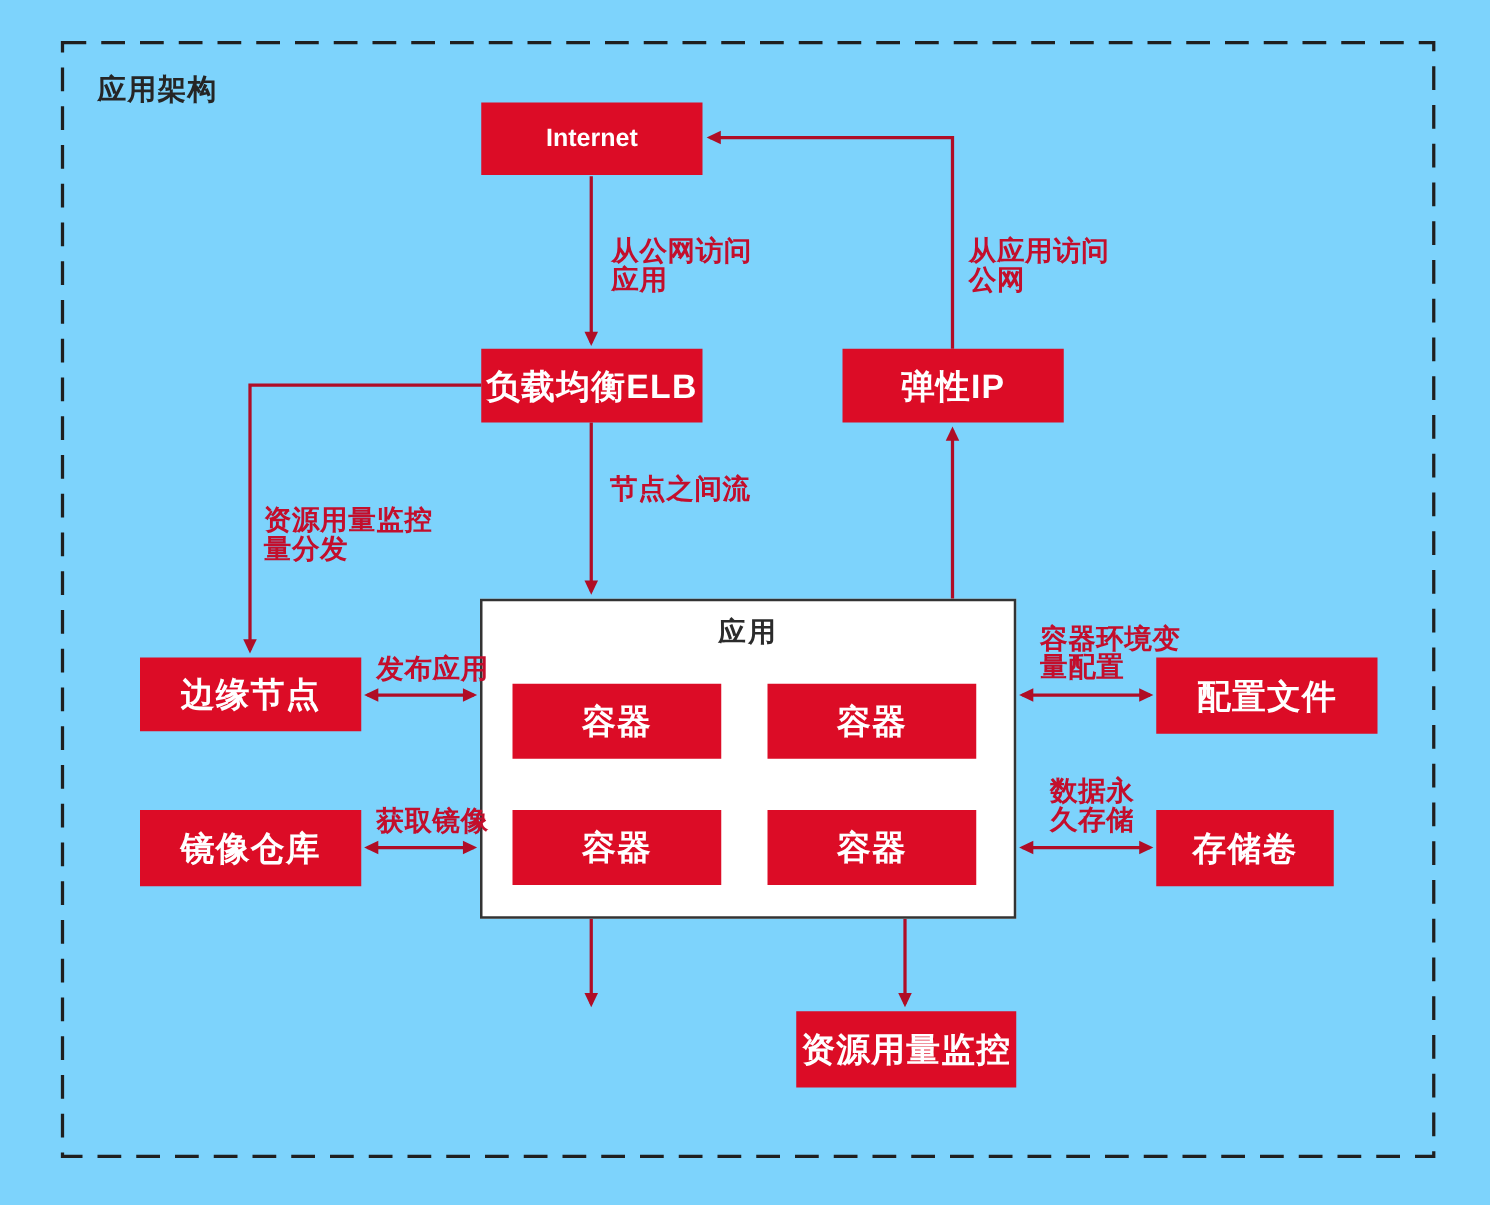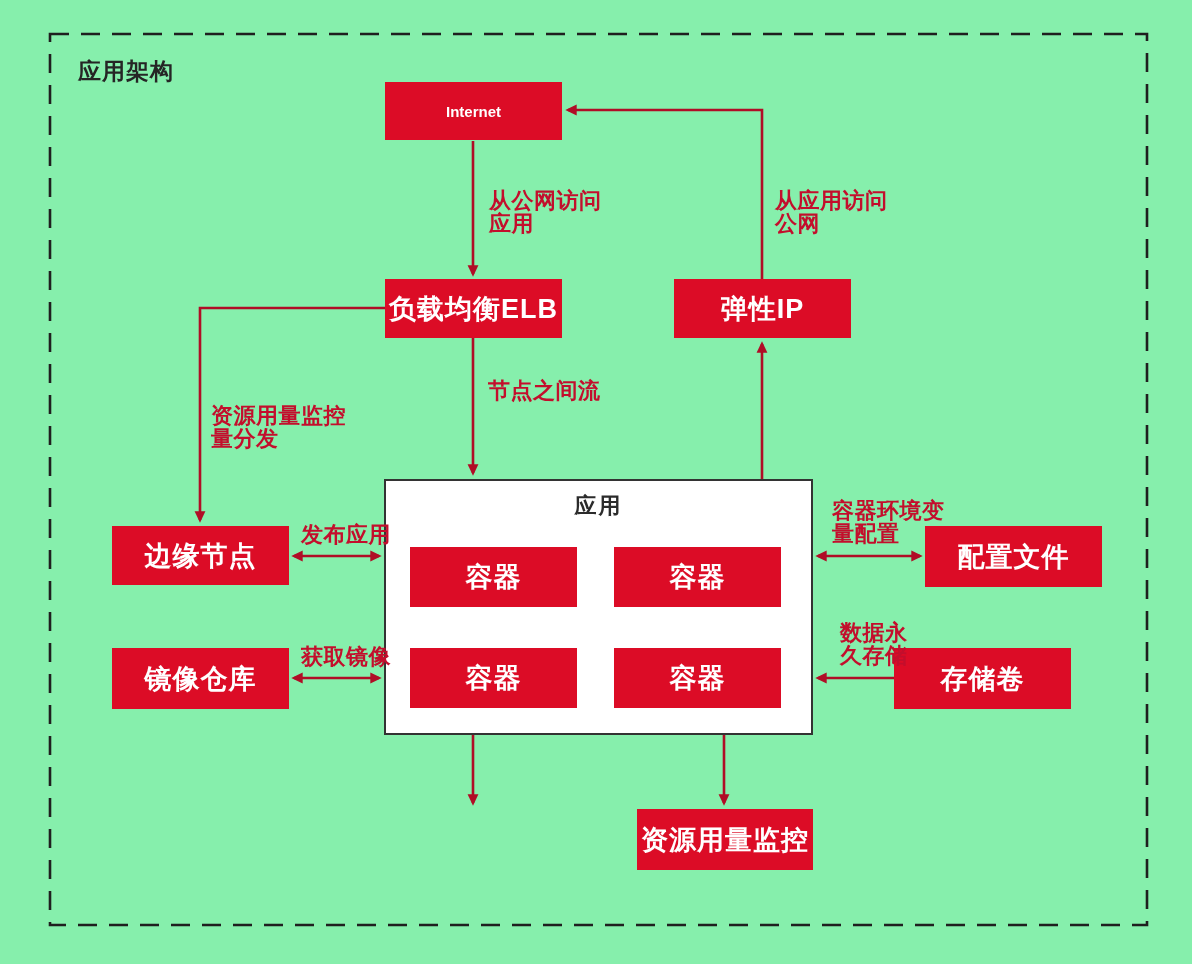--- a/index.html
+++ b/index.html
@@ -11,21 +11,21 @@
     --title-text:#252525;
     --node-text:#ffffff;
   }
   *{margin:0;padding:0;box-sizing:border-box;}
   html,body{background:#ffffff;}
   body{font-family:"Liberation Sans","DejaVu Sans",sans-serif;}
   .canvas{
     position:relative;
     width:1192px;
     height:964px;
-    background:#86efac;
+    background:#7dd3fc;
     overflow:hidden;
   }
   .overlay{
     position:absolute;
     left:0;top:0;
     width:1192px;height:964px;
   }
   .connector{
     stroke:var(--connector);
     stroke-width:2.6;
@@ -119,36 +119,36 @@
     <path class="connector" d="M473 735 L473 803" marker-end="url(#arrow)"></path>
 
     <path class="connector" d="M724 735 L724 803" marker-end="url(#arrow)"></path>
   </svg>
 
   <div class="diagram-title">应用架构</div>
 
   <div class="app-box"></div>
   <div class="app-title">应用</div>
 
-  <div class="node" style="left:385px;top:82px;width:177px;height:58px;font-size:15px;letter-spacing:0;">Internet</div>
+  <div class="node" style="left:385px;top:82px;width:177px;height:58px;font-size:20px;letter-spacing:0;">Internet</div>
 
   <div class="node" style="left:385px;top:279px;width:177px;height:59px;">负载均衡ELB</div>
 
   <div class="node" style="left:674px;top:279px;width:177px;height:59px;">弹性IP</div>
 
   <div class="node" style="left:410px;top:547px;width:167px;height:60px;">容器</div>
   <div class="node" style="left:614px;top:547px;width:167px;height:60px;">容器</div>
   <div class="node" style="left:410px;top:648px;width:167px;height:60px;">容器</div>
   <div class="node" style="left:614px;top:648px;width:167px;height:60px;">容器</div>
 
   <div class="node" style="left:112px;top:526px;width:177px;height:59px;">边缘节点</div>
   <div class="node" style="left:112px;top:648px;width:177px;height:61px;">镜像仓库</div>
 
   <div class="node" style="left:925px;top:526px;width:177px;height:61px;">配置文件</div>
-  <div class="node" style="left:894px;top:648px;width:177px;height:61px;">存储卷</div>
+  <div class="node" style="left:925px;top:648px;width:142px;height:61px;">存储卷</div>
 
   <div class="node" style="left:637px;top:809px;width:176px;height:61px;">资源用量监控</div>
 
   <div class="edge-label" style="left:489px;top:189px;">从公网访问
 应用</div>
 
   <div class="edge-label" style="left:775px;top:189px;">从应用访问
 公网</div>
 
   <div class="edge-label" style="left:488px;top:379px;">节点之间流</div>

